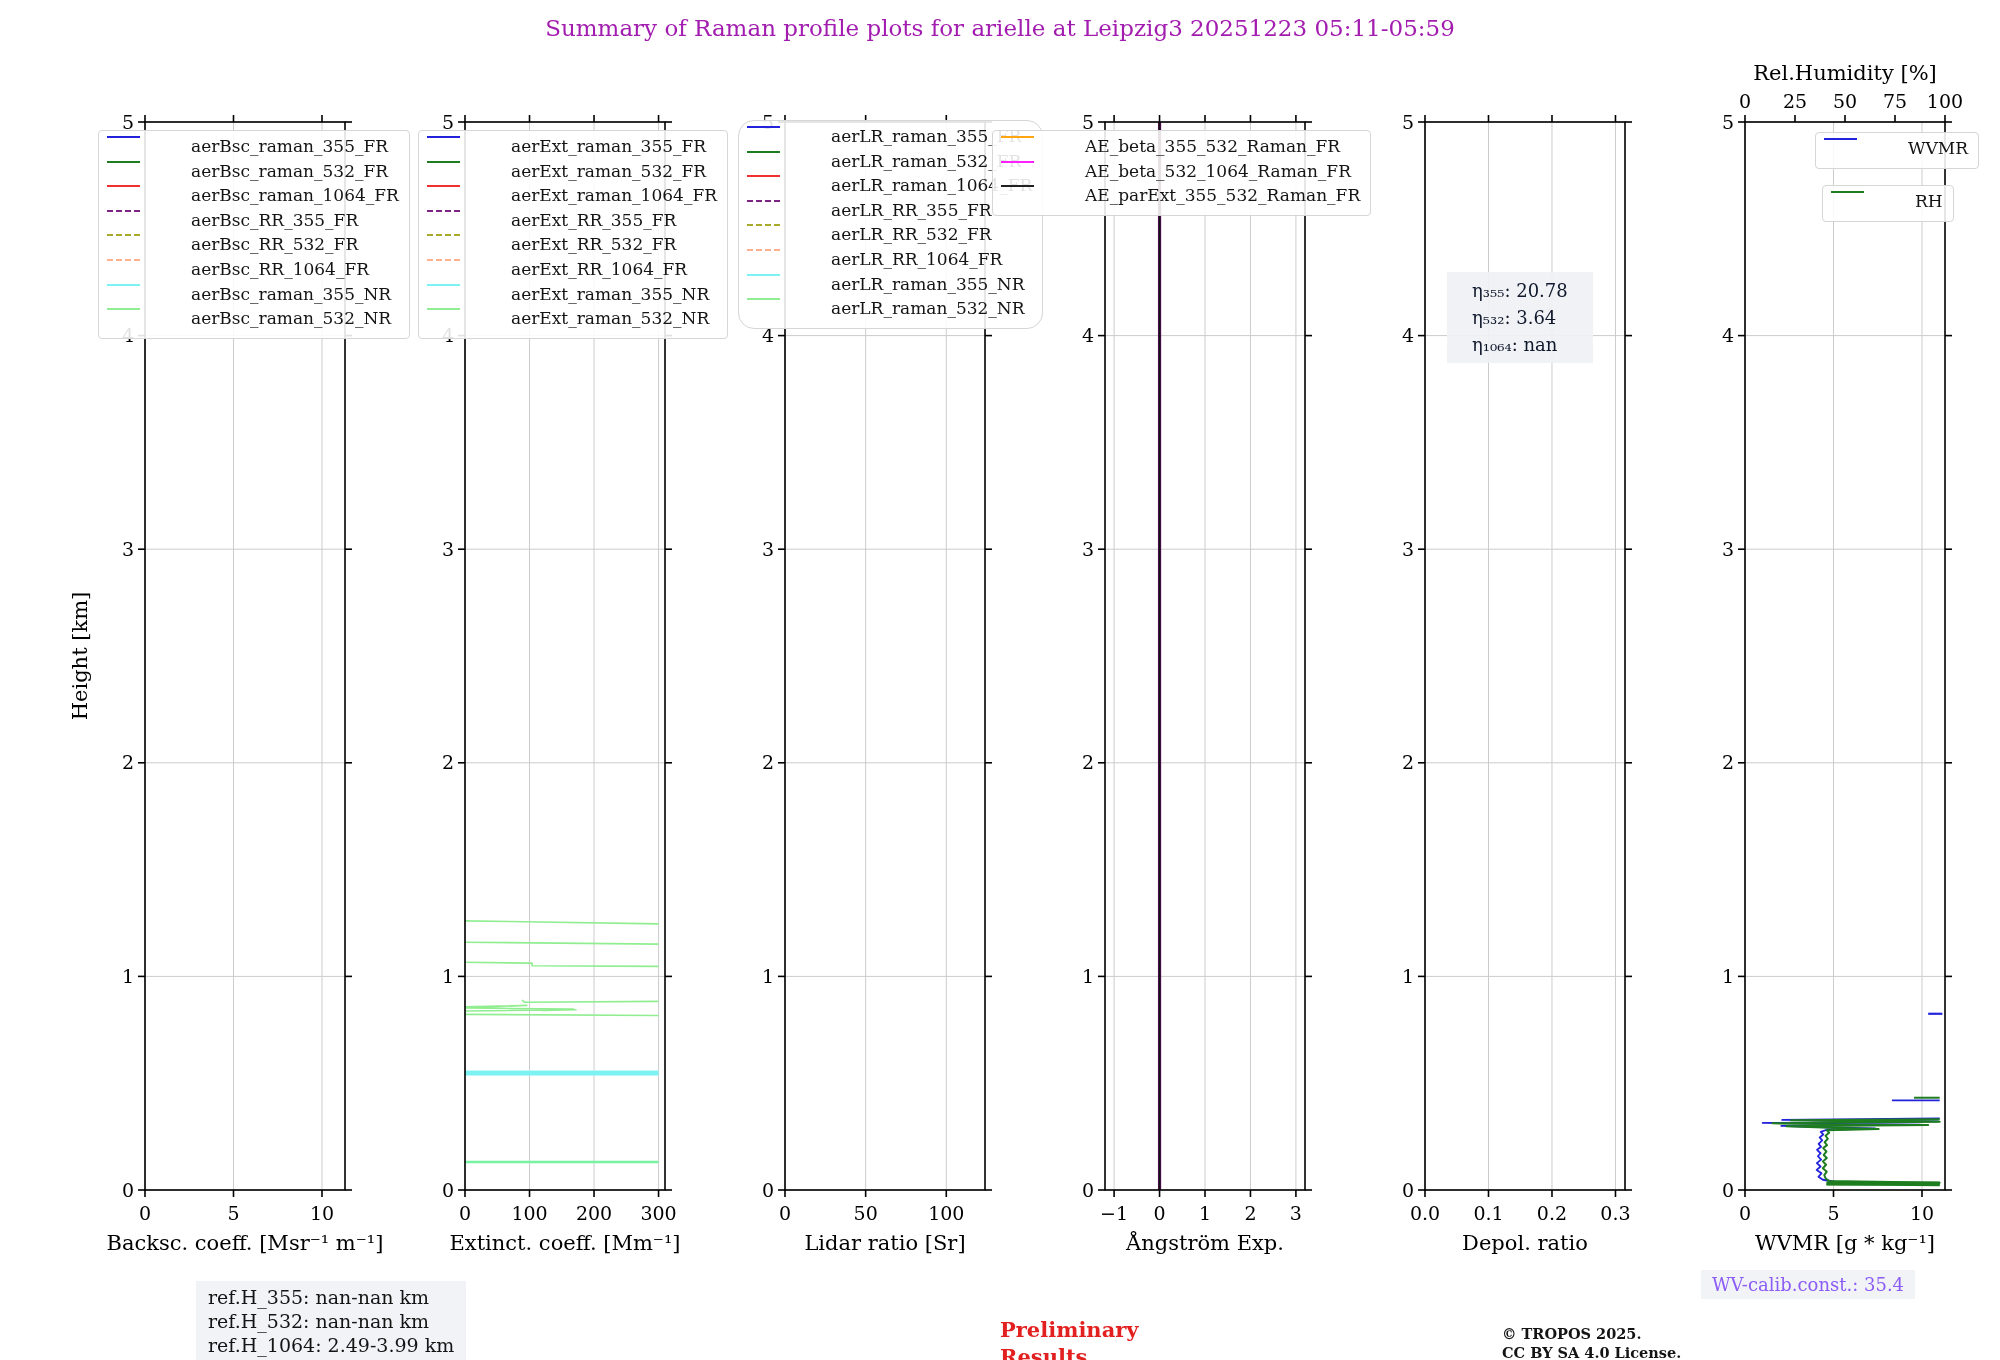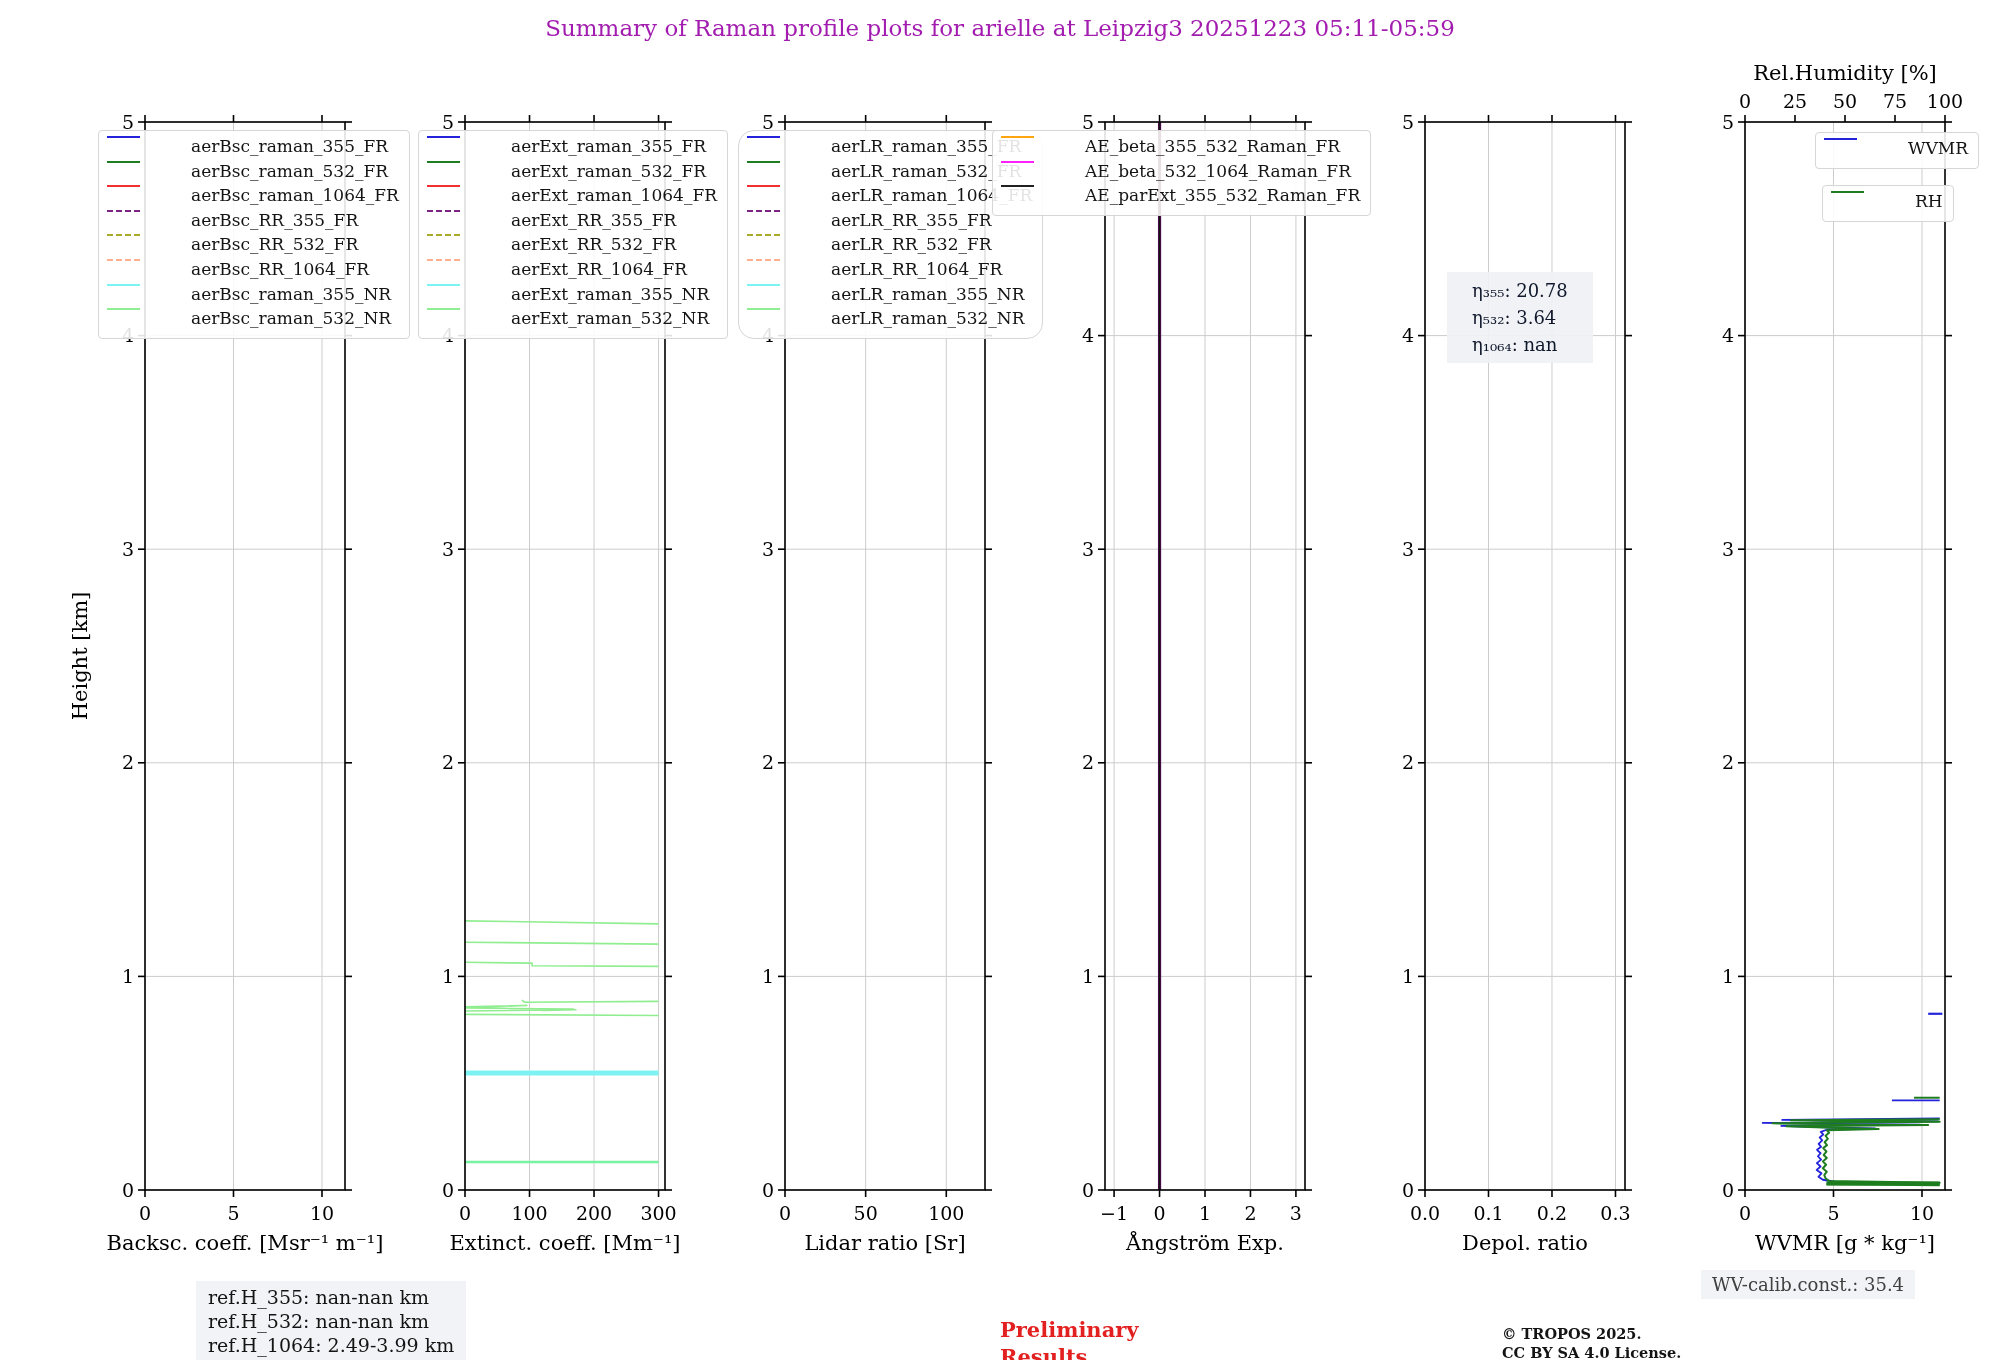--- a/index.html
+++ b/index.html
@@ -31,21 +31,21 @@
   .prelim {
     position:absolute; left:1000px; top:1317px; color:#e32020;
     font-weight:bold; font-size:21px; line-height:1.28; white-space:nowrap;
   }
   .tropos {
     position:absolute; left:1502px; top:1324px; color:#141414;
     font-weight:bold; font-size:14.5px; line-height:1.32; white-space:nowrap;
   }
   .wvcalib {
     position:absolute; left:1701px; top:1270px; background:#f2f3f6;
-    padding:4px 11px; font-size:18px; color:#404040; white-space:nowrap;
+    padding:4px 11px; font-size:18px; color:#8b5cf6; white-space:nowrap;
   }
   .ccbadge { position:absolute; left:663px; top:1257px; }
 </style>
 </head>
 <body>
 
 <div id="figure">
 
   <div id="title">Summary of Raman profile plots for arielle at Leipzig3 20251223 05:11-05:59</div>
 
@@ -420,21 +420,21 @@
       </div>
       <div class="legend-row">
         <span class="legend-sample" style="border-top: 2.6px solid rgb(125, 242, 242);"></span>
         <span>aerExt_raman_355_NR</span>
       </div>
       <div class="legend-row">
         <span class="legend-sample" style="border-top: 2.6px solid rgb(144, 238, 144);"></span>
         <span>aerExt_raman_532_NR</span>
       </div>
     </div>
-    <div class="legend" style="left: 738px; top: 130px; border-radius: 16px;">
+    <div class="legend" style="left: 738px; top: 120px; border-radius: 16px;">
       <div class="legend-row">
         <span class="legend-sample" style="border-top: 2.6px solid rgb(35, 35, 220);"></span>
         <span>aerLR_raman_355_FR</span>
       </div>
       <div class="legend-row">
         <span class="legend-sample" style="border-top: 2.6px solid rgb(30, 125, 30);"></span>
         <span>aerLR_raman_532_FR</span>
       </div>
       <div class="legend-row">
         <span class="legend-sample" style="border-top: 2.6px solid rgb(242, 48, 48);"></span>

